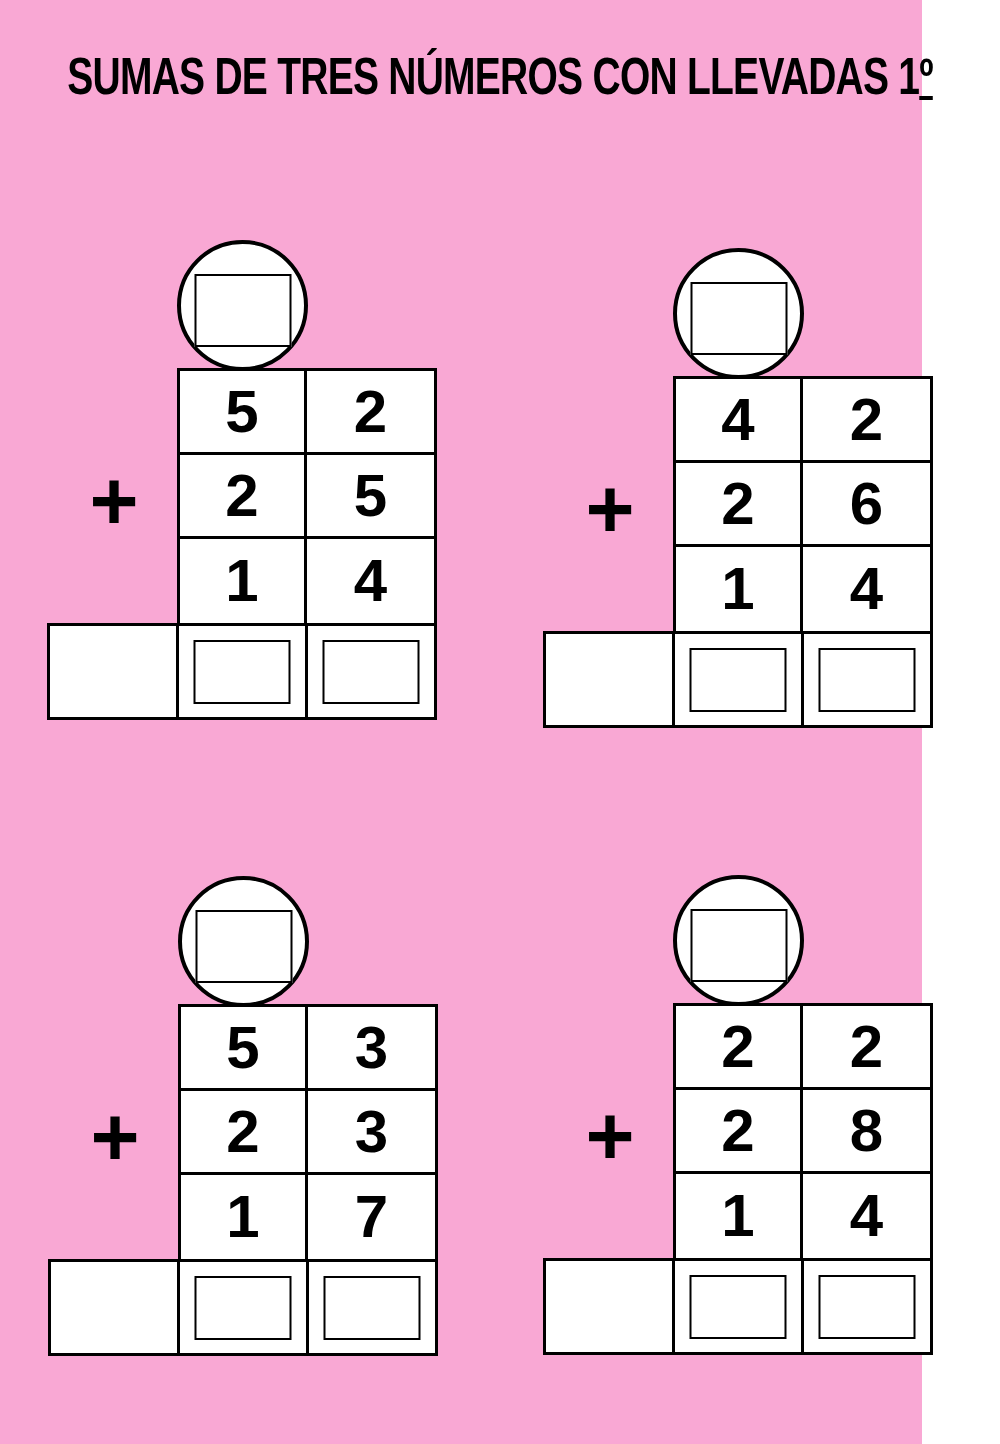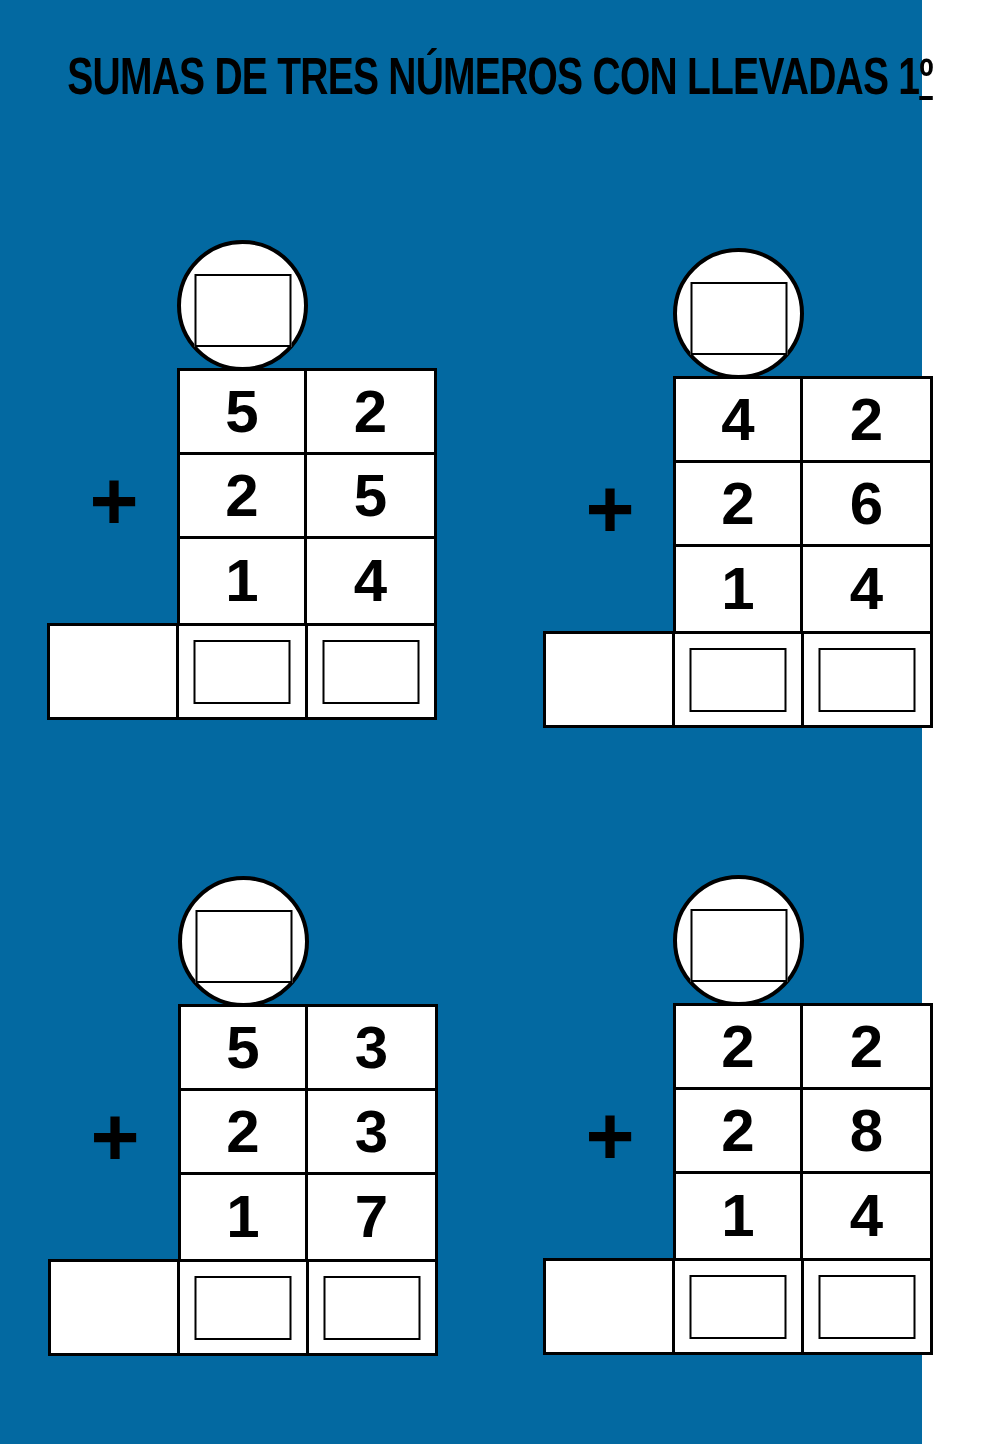--- a/index.html
+++ b/index.html
@@ -6,21 +6,21 @@
   body {
     width: 1000px; height: 1444px;
     background: #ffffff;
     font-family: "Liberation Sans", sans-serif;
     position: relative;
     overflow: hidden;
   }
   .page {
     position: absolute; left: 0; top: 0;
     width: 922px; height: 1444px;
-    background: #0369a1;
+    background: #f9a8d4;
   }
 
   
   .title-wrap {
     position: absolute; top: 50px; left: 0; width: 1000px;
     display: flex; justify-content: center;
   }
   .title {
     margin: 0;
     font-weight: bold;

